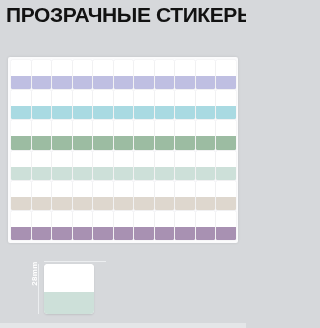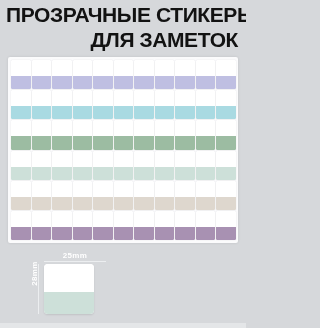--- a/index.html
+++ b/index.html
@@ -186,21 +186,20 @@
     width: 246px;
     height: 5px;
     background: #e4e6e8;
   }
 </style>
 </head>
 <body style="background: rgb(214, 216, 219);">
 
 <div id="header" style="background: rgb(214, 216, 219);">
   <div class="title-line title-line-1">ПРОЗРАЧНЫЕ СТИКЕРЫ</div>
-  <div class="title-line title-line-2">ДЛЯ ЗАМЕТОК</div>
 </div>
 
 <div id="sheet-panel" style="background: rgb(251, 251, 252);">
   <div id="sticker-grid">
       <div class="sticker-column">
         <div class="sticker">
           <div class="sticker-top" style="background: rgb(255, 255, 255);"></div>
           <div class="sticker-band" style="background: rgb(191, 191, 226);"></div>
         </div>
         <div class="sticker">
@@ -484,21 +483,20 @@
           <div class="sticker-band" style="background: rgb(168, 145, 178);"></div>
         </div>
       </div>
     </div>
 </div>
 
 <div id="spec-area" style="background: rgb(214, 216, 219);">
 
   <div id="sample-block">
 
-    <div id="width-label">25mm</div>
     <div id="width-rule"></div>
 
     <div id="height-label">28mm</div>
     <div id="height-rule"></div>
 
     <div id="sample-sticker">
       <div id="sample-top" style="background: rgb(255, 255, 255);"></div>
       <div id="sample-band" style="background: rgb(205, 224, 217);"></div>
     </div>
   </div>

